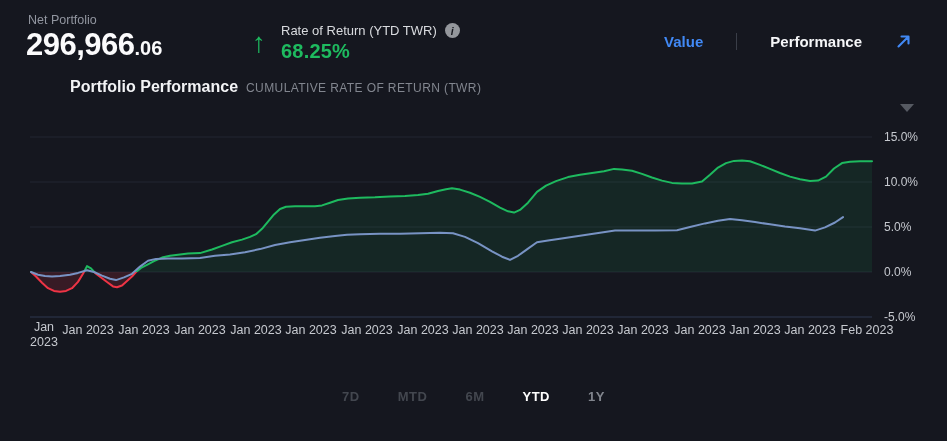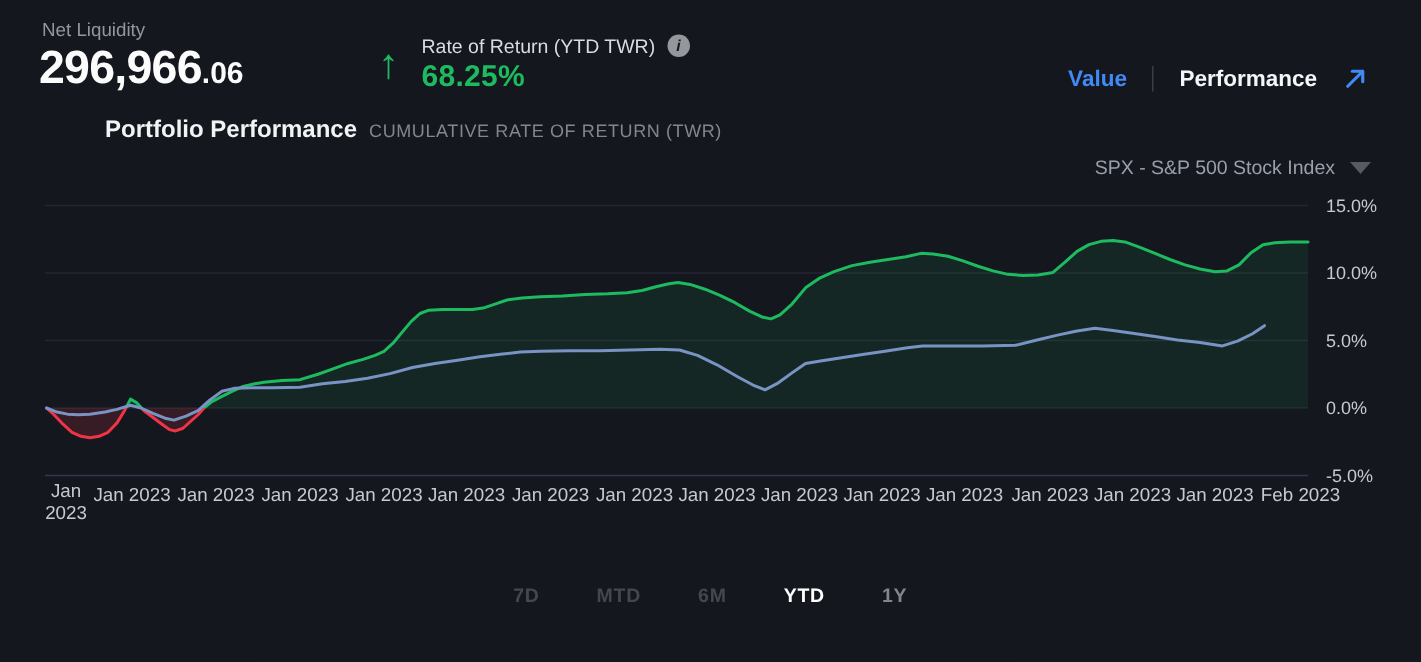--- a/index.html
+++ b/index.html
@@ -13,21 +13,21 @@
   .netliq-value{position:absolute;left:26px;top:27px;display:flex;align-items:baseline;color:#fbfbfc;}
   .netliq-value .main{font-size:31px;font-weight:700;letter-spacing:-0.5px;}
   .netliq-value .dec{font-size:20px;font-weight:700;}
   .ror-arrow{position:absolute;left:252px;top:28px;font-size:28px;line-height:30px;color:#1eba5f;font-weight:400;}
   .ror-block{position:absolute;left:281px;top:23px;}
   .ror-label-row{display:flex;align-items:center;}
   .ror-label{font-size:13px;color:#d9dbdf;}
   .info-icon{width:15px;height:15px;margin-left:8px;border-radius:50%;background:#94979c;color:#17191f;
     font-size:10.5px;font-weight:700;display:flex;align-items:center;justify-content:center;font-style:italic;}
   .ror-value{margin-top:2px;font-size:20px;font-weight:700;color:#1eba5f;letter-spacing:0.2px;}
-  .view-tabs{position:absolute;right:35px;top:44px;display:flex;align-items:center;gap:17px;}
+  .view-tabs{position:absolute;right:35px;top:33px;display:flex;align-items:center;gap:33px;}
   .tab-value{font-size:15px;font-weight:600;color:#4189f5;cursor:pointer;}
   .tab-divider{width:1px;height:17px;background:#3a3e48;}
   .tab-performance{font-size:15px;font-weight:700;color:#f5f6f8;cursor:pointer;}
   .ne-arrow{width:17px;height:17px;display:block;}
   
   .section-header{position:absolute;left:26px;top:78px;display:flex;align-items:baseline;gap:8px;margin-left:44px;}
   .section-title{font-size:16px;font-weight:700;color:#f2f3f5;}
   .section-subtitle{font-size:12px;color:#82868f;letter-spacing:0.4px;}
   
   .benchmark{position:absolute;right:33px;top:104px;display:flex;align-items:center;gap:10px;cursor:pointer;}
@@ -40,21 +40,21 @@
   .range-row{position:absolute;left:0;top:389px;width:947px;display:flex;justify-content:center;gap:38px;}
   .range-btn{font-size:13px;font-weight:700;letter-spacing:0.5px;color:#43474f;cursor:pointer;}
   .range-btn.lighter{color:#81858d;}
   .range-btn.active{color:#ffffff;}
 </style>
 </head>
 <body>
 
 <div class="app">
 
-  <div class="netliq-label">Net Liquidity</div>
+  <div class="netliq-label">Net Portfolio</div>
   <div class="netliq-value">
     <span class="main">296,966</span>
     <span class="dec">.06</span>
   </div>
 
   <div class="ror-arrow">↑</div>
   <div class="ror-block">
     <div class="ror-label-row">
       <span class="ror-label">Rate of Return (YTD TWR)</span>
       <span class="info-icon">i</span>
@@ -70,21 +70,20 @@
       <path d="M3.5 13.5 L13.5 3.5 M6.5 3.5 H13.5 V10.5" fill="none" stroke="#4189f5" stroke-width="2.1" stroke-linecap="round" stroke-linejoin="round"></path>
     </svg>
   </div>
 
   <div class="section-header">
     <span class="section-title">Portfolio Performance</span>
     <span class="section-subtitle">CUMULATIVE RATE OF RETURN (TWR)</span>
   </div>
 
   <div class="benchmark">
-    <span class="benchmark-label">SPX - S&amp;P 500 Stock Index</span>
     <span class="caret-down"></span>
   </div>
 
   <svg id="chart-svg" width="947" height="250" viewBox="0 120 947 250">
       <defs>
         <clipPath id="clip-pos">
           <rect x="28" y="118" width="846" height="154"></rect>
         </clipPath>
         <clipPath id="clip-neg">
           <rect x="28" y="272" width="846" height="130"></rect>

